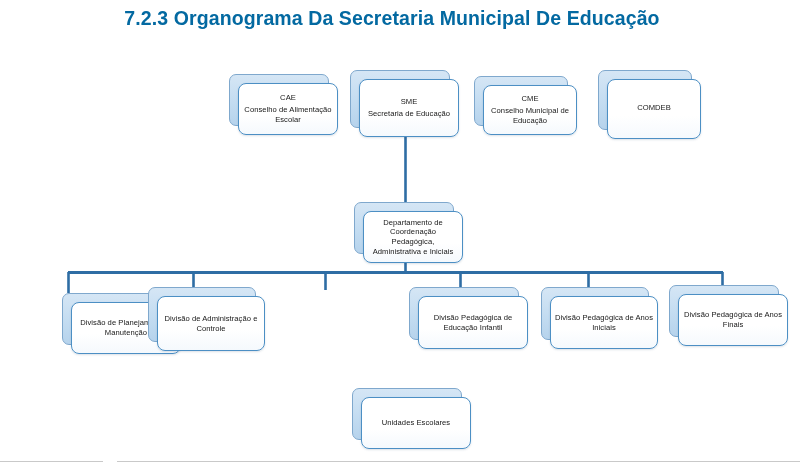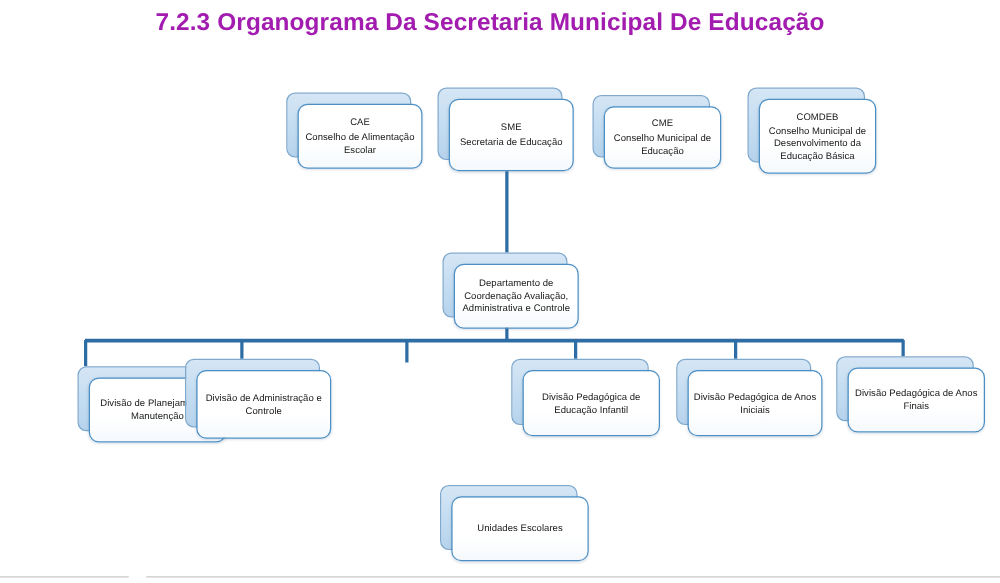--- a/index.html
+++ b/index.html
@@ -27,21 +27,21 @@
   
   #page-title {
     position: absolute;
     left: 0;
     top: 7px;
     width: 784px;
     text-align: center;
     font-size: 19.5px;
     font-weight: bold;
     letter-spacing: 0.1px;
-    color: #a21caf;
+    color: #0369a1;
     white-space: nowrap;
   }
 
   
   #connector-layer {
     position: absolute;
     left: 0; top: 0;
     width: 800px;
     height: 466px;
     pointer-events: none;
@@ -160,30 +160,29 @@
         <span class="desc">Conselho Municipal de Educação</span>
       </div>
     </div>
   </div>
 
   <div class="node" style="left:598px; top:70px; width:94px; height:60px;">
     <div class="plate"></div>
     <div class="card">
       <div class="card-text">
         <span class="acronym">COMDEB</span>
-        <span class="desc">Conselho Municipal de Desenvolvimento da Educação Básica</span>
       </div>
     </div>
   </div>
 
   <div class="node" style="left:354px; top:202px; width:100px; height:52px;">
     <div class="plate"></div>
     <div class="card">
       <div class="card-text">
-        <span class="desc">Departamento de Coordenação Avaliação, Administrativa e Controle</span>
+        <span class="desc">Departamento de Coordenação Pedagógica, Administrativa e Iniciais</span>
       </div>
     </div>
   </div>
 
   <div class="node" style="left:14px; top:293px; width:110px; height:52px;margin-left:48px;">
     <div class="plate"></div>
     <div class="card">
       <div class="card-text">
         <span class="desc">Divisão de Planejamento e Manutenção</span>
       </div>

